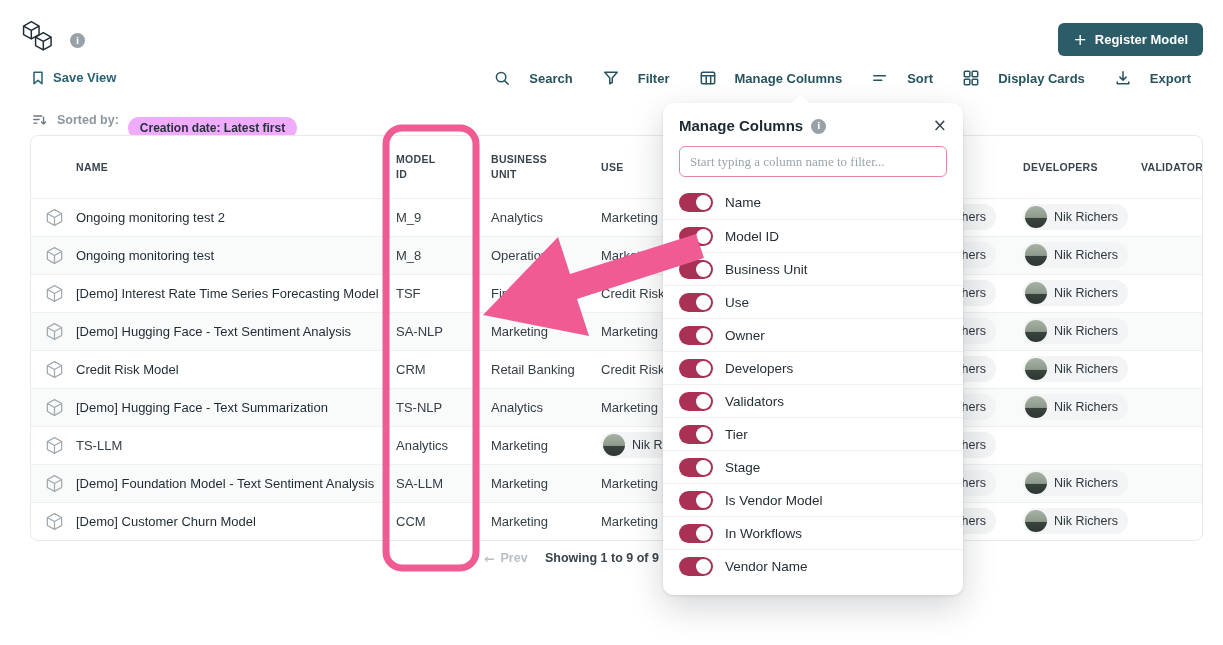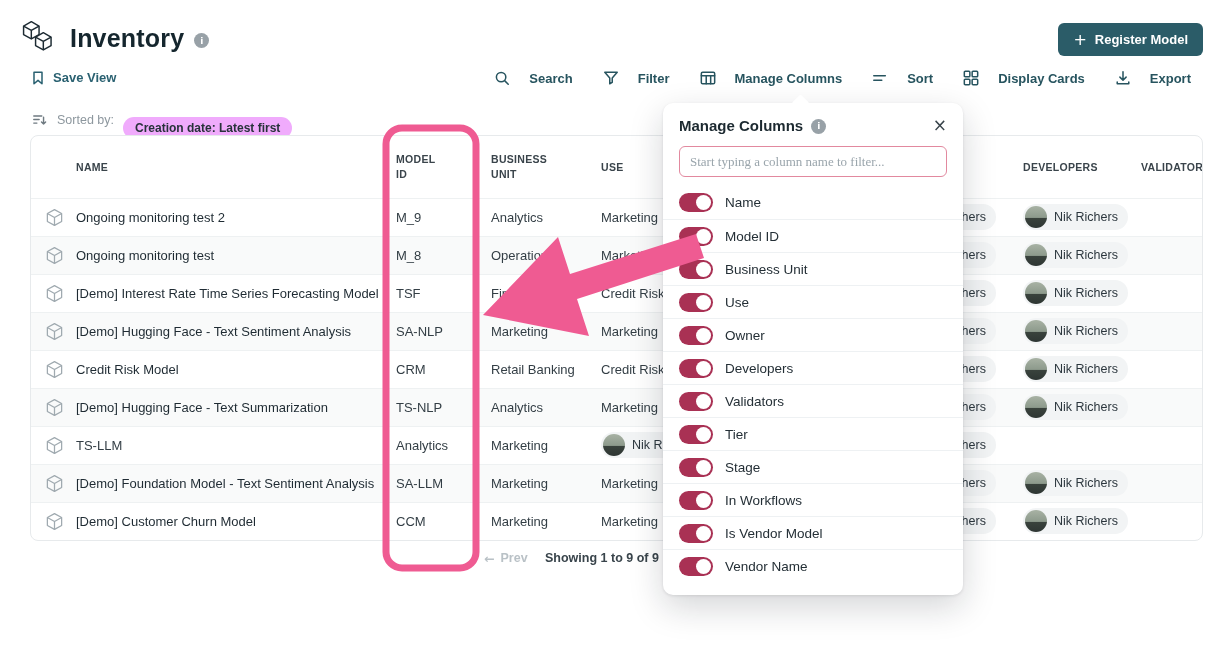--- a/index.html
+++ b/index.html
@@ -28,21 +28,21 @@
   .save-view { position:absolute; left:30px; top:70px; display:flex; align-items:flex-start; gap:7px;
     color:#2a6171; font-size:13px; font-weight:700; cursor:pointer; }
   .toolbar-right { position:absolute; right:32px; top:70px; display:flex; align-items:center; gap:30px; }
   .tb-item { display:flex; align-items:center; gap:19px; color:#27545f; font-size:13px; font-weight:700; cursor:pointer; }
   .tb-icon { width:16px; height:16px; }
   .tb-icon * { stroke:currentColor; stroke-width:1.7; fill:none; stroke-linecap:round; stroke-linejoin:round; }
   
   .sorted-row { position:absolute; left:32px; top:101px; display:flex; align-items:center; gap:9px; }
   .sorted-icon { width:16px; height:16px; }
   .sorted-icon * { stroke:#6f7a81; stroke-width:1.6; fill:none; stroke-linecap:round; stroke-linejoin:round; }
-  .sorted-label { font-size:12.5px; color:#8d979e; font-weight:400; }
+  .sorted-label { font-size:12.5px; color:#8d979e; font-weight:700; }
   .sorted-pill { background:#f0abfc; border-radius:99px; padding:4px 12px; font-size:12px; font-weight:700; color:#27323a;margin-top:16px; }
   
   .table-card {
     position:absolute; left:30px; top:135px; width:1173px;
     border:1px solid #e7eaec; border-radius:8px; background:#fff; overflow:hidden;
   }
   .tr-grid { display:grid; grid-template-columns:45px 320px 95px 110px 290px 132px 118px 1fr; align-items:center; }
   .thead { height:62px; }
   .th { font-size:10.5px; font-weight:700; color:#3a444b; letter-spacing:.3px; line-height:1.4; white-space:nowrap; }
   .th .wrap { white-space:normal; display:inline-block; }
@@ -93,21 +93,20 @@
     <svg class="logo-svg" viewBox="0 0 40 37">
       <g transform="translate(1,0) scale(0.86)">
         <path d="M12 2 L21 7 L21 17 L12 22 L3 17 L3 7 Z"></path>
         <path d="M3 7 L12 12 L21 7 M12 12 L12 22" fill="none"></path>
       </g>
       <g transform="translate(13,11) scale(0.86)">
         <path d="M12 2 L21 7 L21 17 L12 22 L3 17 L3 7 Z"></path>
         <path d="M3 7 L12 12 L21 7 M12 12 L12 22" fill="none"></path>
       </g>
     </svg>
-    <span class="page-title">Inventory</span>
     <span class="info-dot">
         <span class="glyph">i</span>
       </span>
   </div>
 
   <button class="register-btn">
     <span class="plus glyph">+</span>
     <span>Register Model</span>
   </button>
 
@@ -442,27 +441,27 @@
       <div class="mc-item">
           <span class="toggle">
             <span class="knob"></span>
           </span>
           <span class="mc-label">Stage</span>
         </div>
       <div class="mc-item">
           <span class="toggle">
             <span class="knob"></span>
           </span>
+          <span class="mc-label">Is Vendor Model</span>
+        </div>
+      <div class="mc-item">
+          <span class="toggle">
+            <span class="knob"></span>
+          </span>
           <span class="mc-label">In Workflows</span>
-        </div>
-      <div class="mc-item">
-          <span class="toggle">
-            <span class="knob"></span>
-          </span>
-          <span class="mc-label">Is Vendor Model</span>
         </div>
       <div class="mc-item">
           <span class="toggle">
             <span class="knob"></span>
           </span>
           <span class="mc-label">Vendor Name</span>
         </div>
     </div>
   </div>
 

